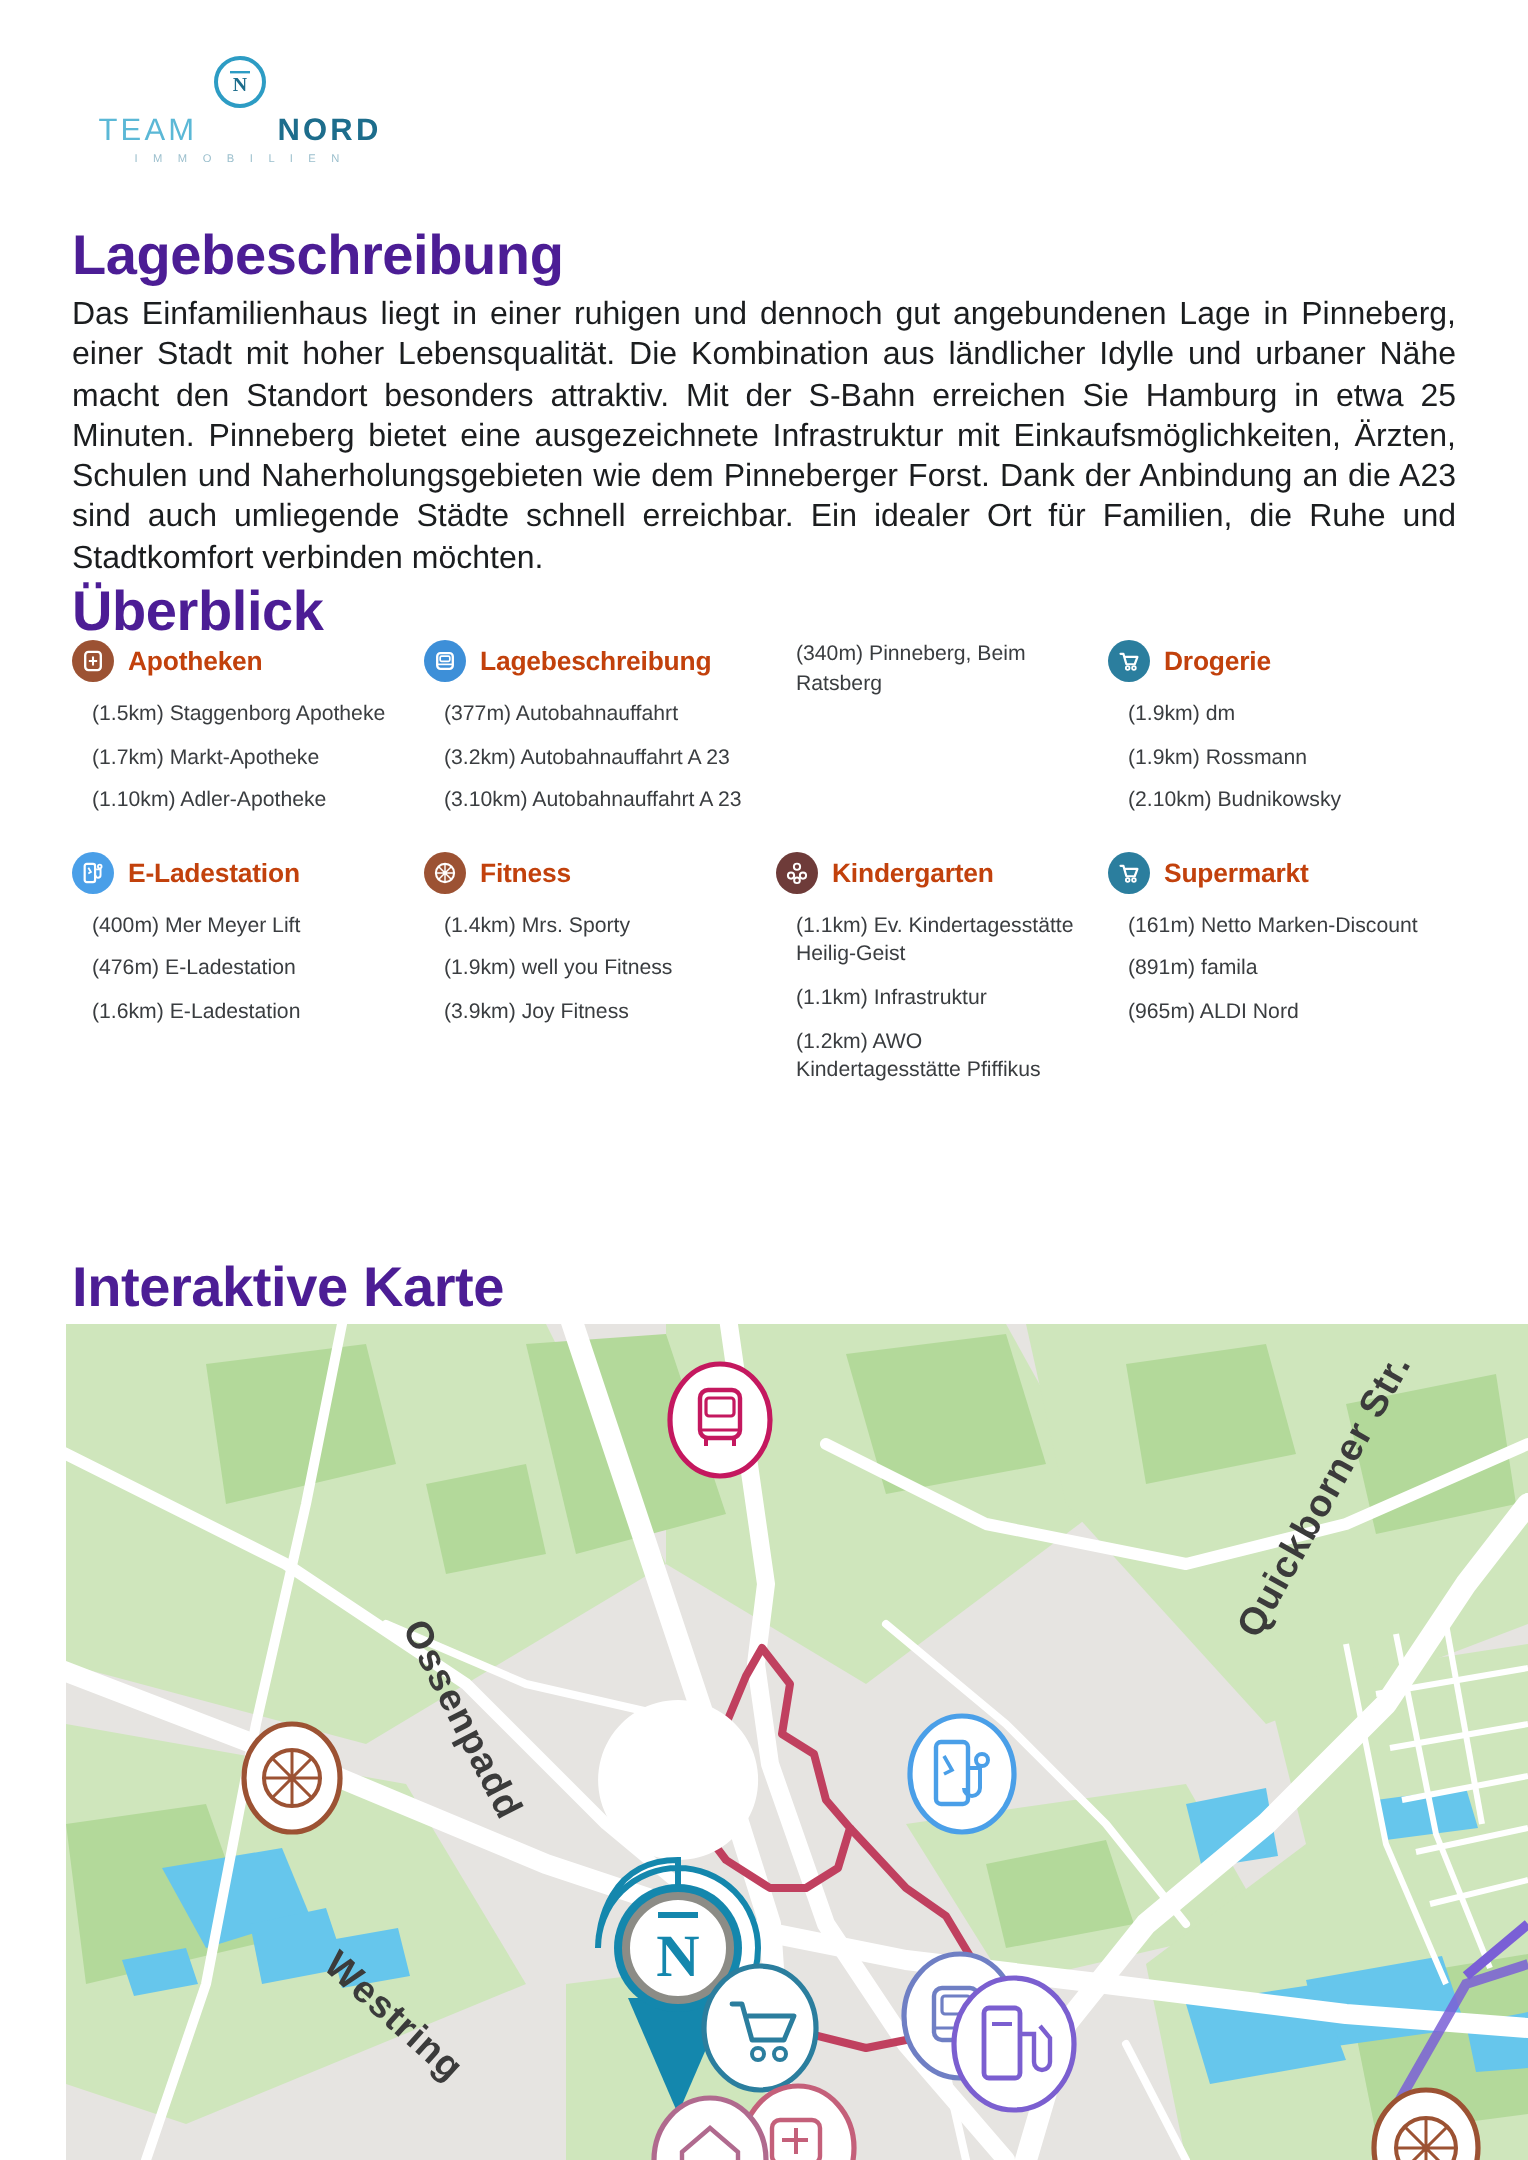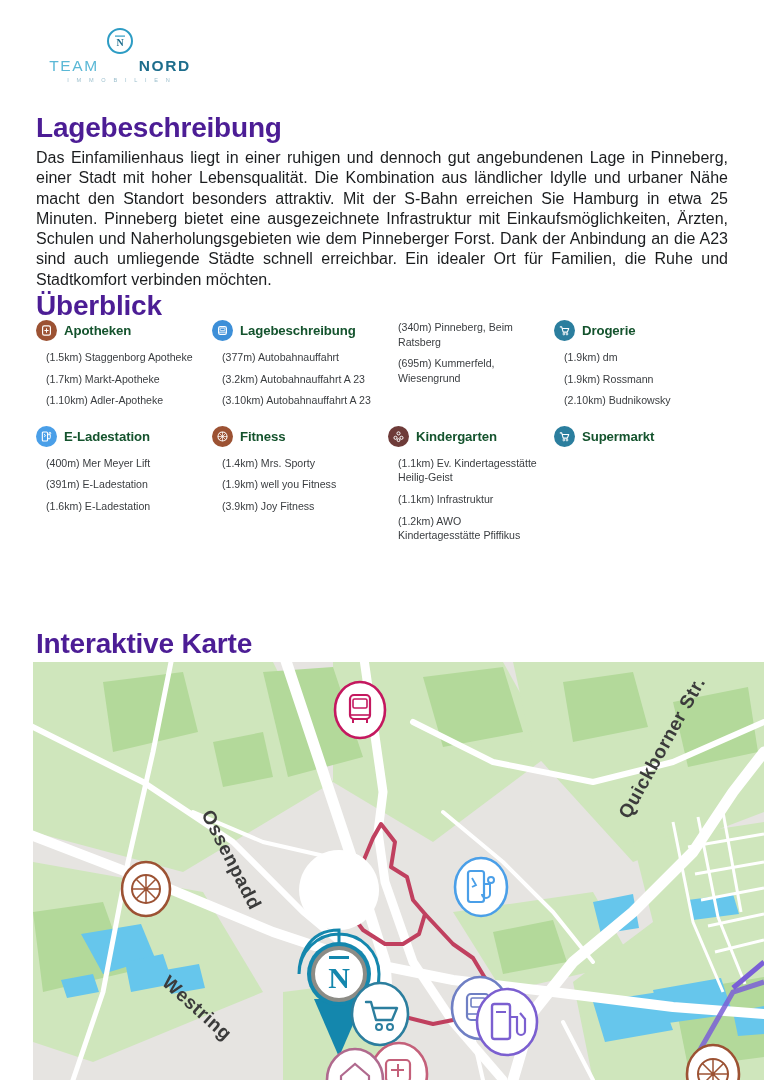--- a/index.html
+++ b/index.html
@@ -104,21 +104,21 @@
     border-radius: 50%;
     flex: 0 0 21px;
     display: flex;
     align-items: center;
     justify-content: center;
   }
   .cat-icon svg { display: block; }
   .cat-name {
     font-size: 13.2px;
     font-weight: 700;
-    color: #14532d;
+    color: #c2410c;
     white-space: nowrap;
     letter-spacing: -0.1px;
   }
   .poi-list { padding-left: 10px; }
   .poi {
     font-size: 10.6px;
     line-height: 14.6px;
     color: #3a3d40;
     margin-bottom: 7px;
     padding-right: 14px;
@@ -197,21 +197,20 @@
         </div>
         <div class="poi-list">
           <div class="poi">(377m) Autobahnauffahrt</div>
           <div class="poi">(3.2km) Autobahnauffahrt A 23</div>
           <div class="poi">(3.10km) Autobahnauffahrt A 23</div>
         </div>
       </div>
       <div class="cat">
         <div class="poi-list">
           <div class="poi">(340m) Pinneberg, Beim Ratsberg</div>
-          <div class="poi">(695m) Kummerfeld, Wiesengrund</div>
         </div>
       </div>
       <div class="cat">
         <div class="cat-head">
           <span class="cat-icon" style="background: rgb(43, 126, 158);">
             <svg width="13" height="13" viewBox="0 0 20 20">
               <path d="M3.5 4.5h2.2l2.3 8h6.4l2.1-5.6H7" fill="none" stroke="#ffffff" stroke-width="1.7" stroke-linecap="round" stroke-linejoin="round"></path>
               <circle cx="9" cy="15.4" r="1.4" fill="none" stroke="#ffffff" stroke-width="1.4"></circle>
               <circle cx="13.8" cy="15.4" r="1.4" fill="none" stroke="#ffffff" stroke-width="1.4"></circle>
             </svg>
@@ -231,21 +230,21 @@
               <rect x="3.6" y="3" width="8" height="14" rx="1.6" fill="none" stroke="#ffffff" stroke-width="1.7"></rect>
               <path d="M6.4 6l2 3.2-2 1.2" fill="none" stroke="#ffffff" stroke-width="1.4"></path>
               <path d="M12.4 7.2h3.4v4.6a1.9 1.9 0 0 1-3.8 0" fill="none" stroke="#ffffff" stroke-width="1.5"></path>
               <circle cx="15.2" cy="5" r="1.4" fill="none" stroke="#ffffff" stroke-width="1.4"></circle>
             </svg>
           </span>
           <span class="cat-name">E-Ladestation</span>
         </div>
         <div class="poi-list">
           <div class="poi">(400m) Mer Meyer Lift</div>
-          <div class="poi">(391m) E-Ladestation</div>
+          <div class="poi">(476m) E-Ladestation</div>
           <div class="poi">(1.6km) E-Ladestation</div>
         </div>
       </div>
       <div class="cat">
         <div class="cat-head">
           <span class="cat-icon" style="background: rgb(156, 82, 51);">
             <svg width="13" height="13" viewBox="0 0 20 20">
               <circle cx="10" cy="10" r="7" fill="none" stroke="#ffffff" stroke-width="1.6"></circle>
               <path d="M3 10h14M10 3v14M5 5q5 5 10 10M15 5q-5 5-10 10" stroke="#ffffff" stroke-width="1.1" fill="none"></path>
             </svg>
@@ -279,20 +278,25 @@
       <div class="cat">
         <div class="cat-head">
           <span class="cat-icon" style="background: rgb(43, 126, 158);">
             <svg width="13" height="13" viewBox="0 0 20 20">
               <path d="M3.5 4.5h2.2l2.3 8h6.4l2.1-5.6H7" fill="none" stroke="#ffffff" stroke-width="1.7" stroke-linecap="round" stroke-linejoin="round"></path>
               <circle cx="9" cy="15.4" r="1.4" fill="none" stroke="#ffffff" stroke-width="1.4"></circle>
               <circle cx="13.8" cy="15.4" r="1.4" fill="none" stroke="#ffffff" stroke-width="1.4"></circle>
             </svg>
           </span>
           <span class="cat-name">Supermarkt</span>
+        </div>
+        <div class="poi-list">
+          <div class="poi">(161m) Netto Marken-Discount</div>
+          <div class="poi">(891m) famila</div>
+          <div class="poi">(965m) ALDI Nord</div>
         </div>
       </div>
     </div>
 
   <h1 class="section-title" id="title-karte">Interaktive Karte</h1>
 
   <div class="map">
     <svg width="731" height="418" viewBox="0 0 731 418" aria-hidden="true">
       <defs>
         <clipPath id="mapclip">

